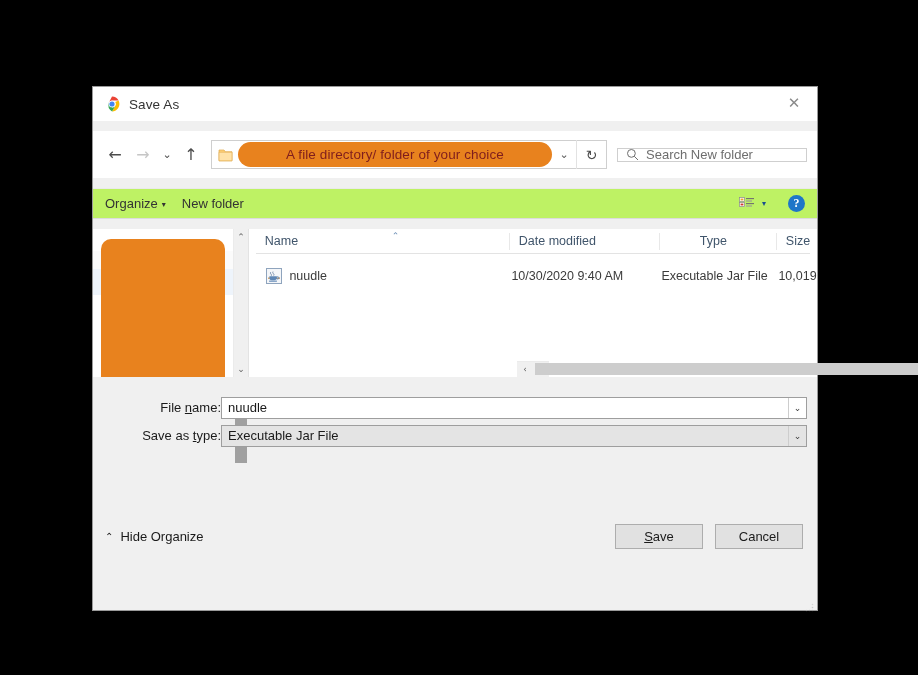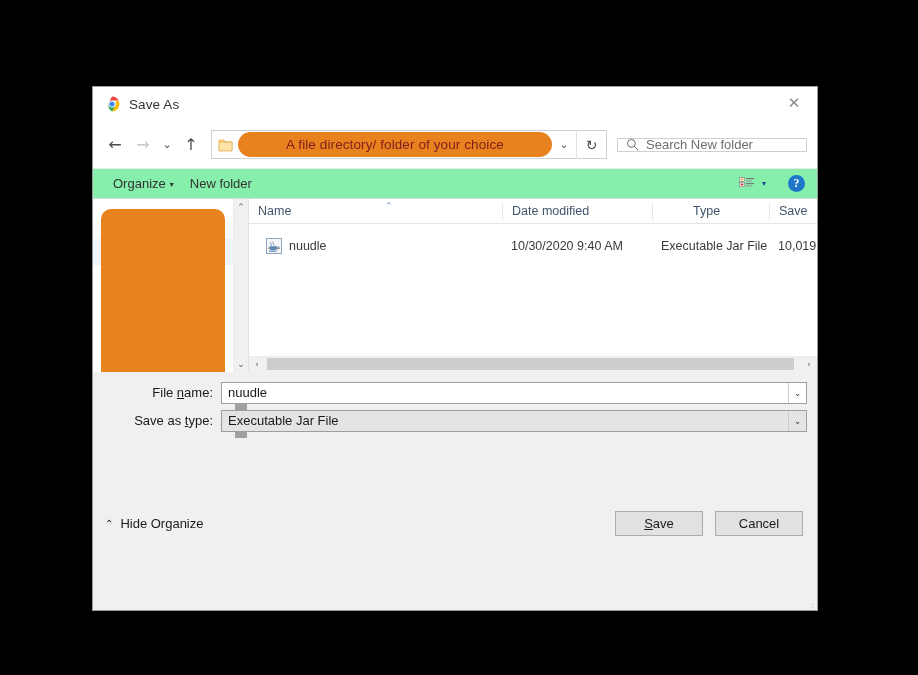--- a/index.html
+++ b/index.html
@@ -35,20 +35,21 @@
   
   .dialog {
     position: absolute;
     left: 92px; top: 86px;
     width: 726px; height: 525px;
     background: #f0f0f0;
     border: 1px solid #9a9a9a;
     box-shadow: 0 0 0 1px rgba(0,0,0,0.25);
     display: flex;
     flex-direction: column;
+    gap: 10px;
   }
 
   
   .titlebar {
     height: 34px;
     background: #ffffff;
     display: flex;
     align-items: center;
     flex: none;
     position: relative;
@@ -171,27 +172,27 @@
   }
   .search-ph {
     font-size: 13px;
     color: #6e6e6e;
     white-space: nowrap;
   }
 
   
   .toolbar {
     height: 31px;
-    background: #86efac;
+    background: #bef264;
     border-top: 1px solid #eaeaea;
     border-bottom: 1px solid #dcdcdc;
     display: flex;
     align-items: center;
     flex: none;
-    padding: 0 8px 0 12px;
+    padding: 0 8px 0 4px;
   }
   .tb-item {
     font-size: 13px;
     color: #333333;
     padding: 3px 8px;
     cursor: default;
     white-space: nowrap;
   }
   .tb-caret {
     font-size: 8px;
@@ -287,20 +288,21 @@
   }
 
   .filelist {
     flex: 1;
     min-width: 0;
     display: flex;
     flex-direction: column;
     background: #ffffff;
     border-left: 1px solid #e3e3e3;
     position: relative;
+    align-items: center;
   }
   .col-header {
     height: 25px;
     display: flex;
     align-items: center;
     border-bottom: 1px solid #e3e3e3;
     background: #ffffff;
     flex: none;
     position: relative;
     font-size: 12.5px;
@@ -395,21 +397,20 @@
   }
   .frow {
     display: flex;
     align-items: center;
     margin-bottom: 6px;
   }
   .flabel {
     width: 118px;
     flex: none;
     text-align: right;
-    padding-right: 8px;
     font-size: 13px;
     color: #1a1a1a;
   }
   .fcombo {
     flex: 1;
     height: 22px;
     border: 1px solid #9e9e9e;
     background: #ffffff;
     display: flex;
     align-items: center;
@@ -578,21 +579,21 @@
           <div class="vs-thumb"></div>
         </div>
         <div class="vs-arrow">⌄</div>
       </div>
 
       <div class="filelist">
         <div class="col-header">
           <div class="col col-name">Name</div>
           <div class="col col-date">Date modified</div>
           <div class="col col-type">Type</div>
-          <div class="col col-size">Save</div>
+          <div class="col col-size">Size</div>
           <span class="sort-marker">⌃</span>
         </div>
 
         <div class="rows">
           <div class="row">
             <div class="cell cell-name">
               <span class="jar-icon">
                 <svg width="16" height="16" viewBox="0 0 16 16">
                   <rect x="0.5" y="0.5" width="15" height="15" fill="#f4f6f9" stroke="#8fa4bd" stroke-width="1"></rect>
                   <rect x="2" y="9.6" width="12" height="1.1" fill="#c8893b"></rect>

